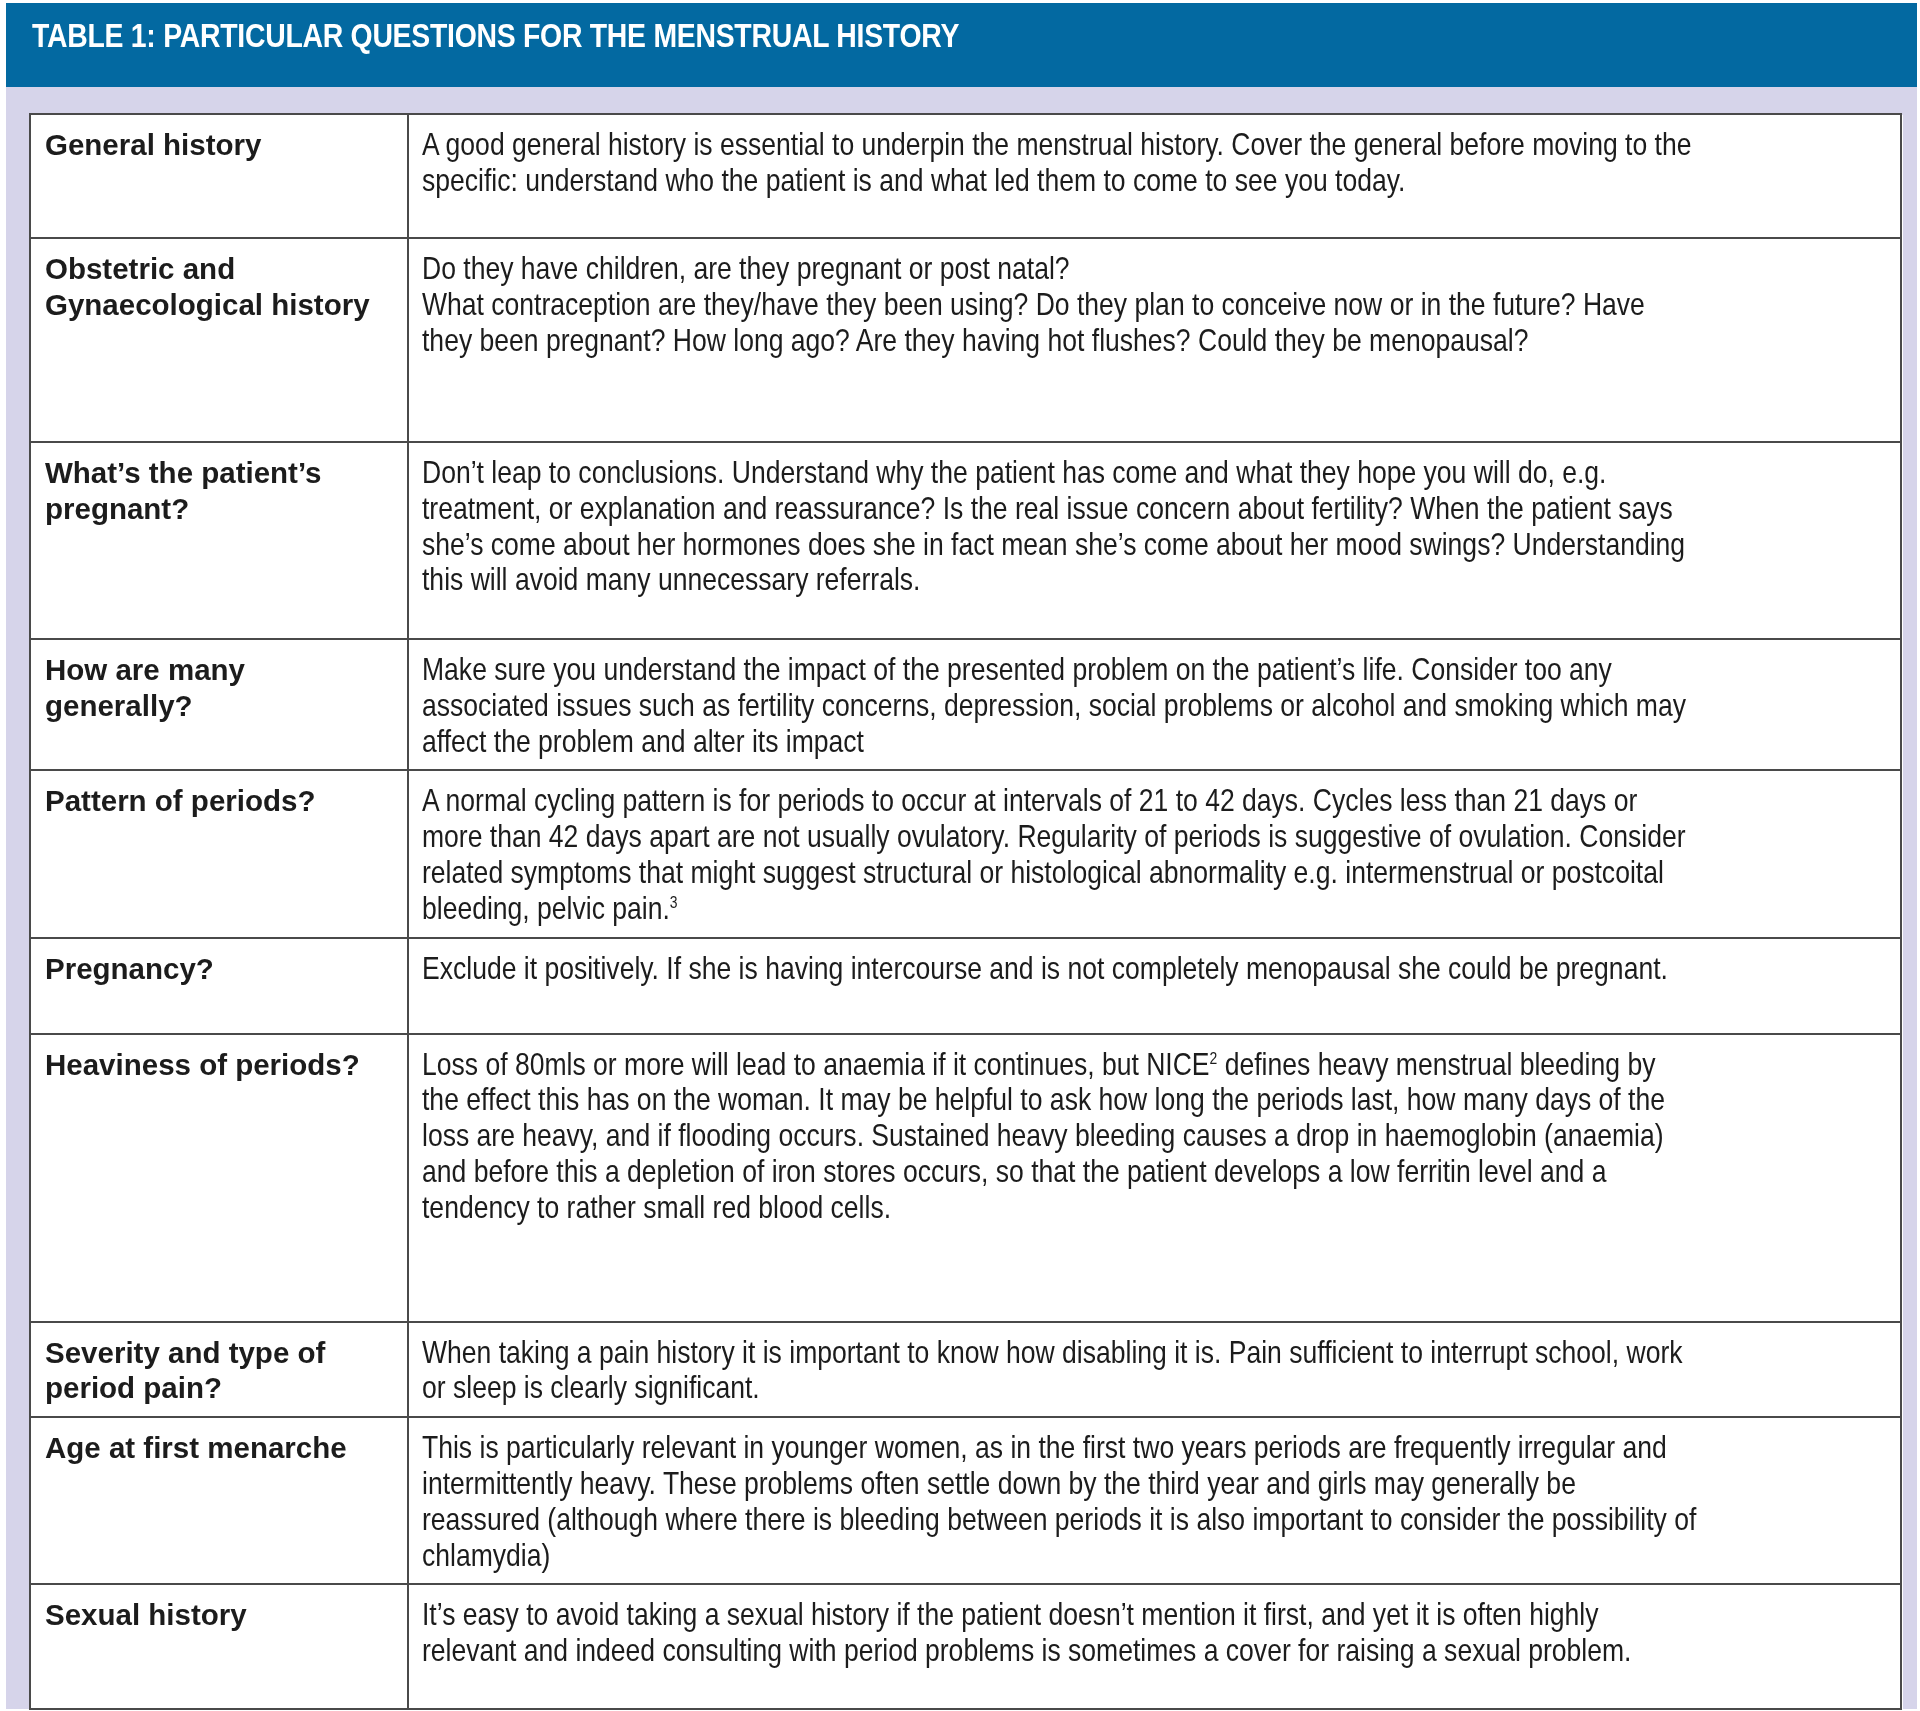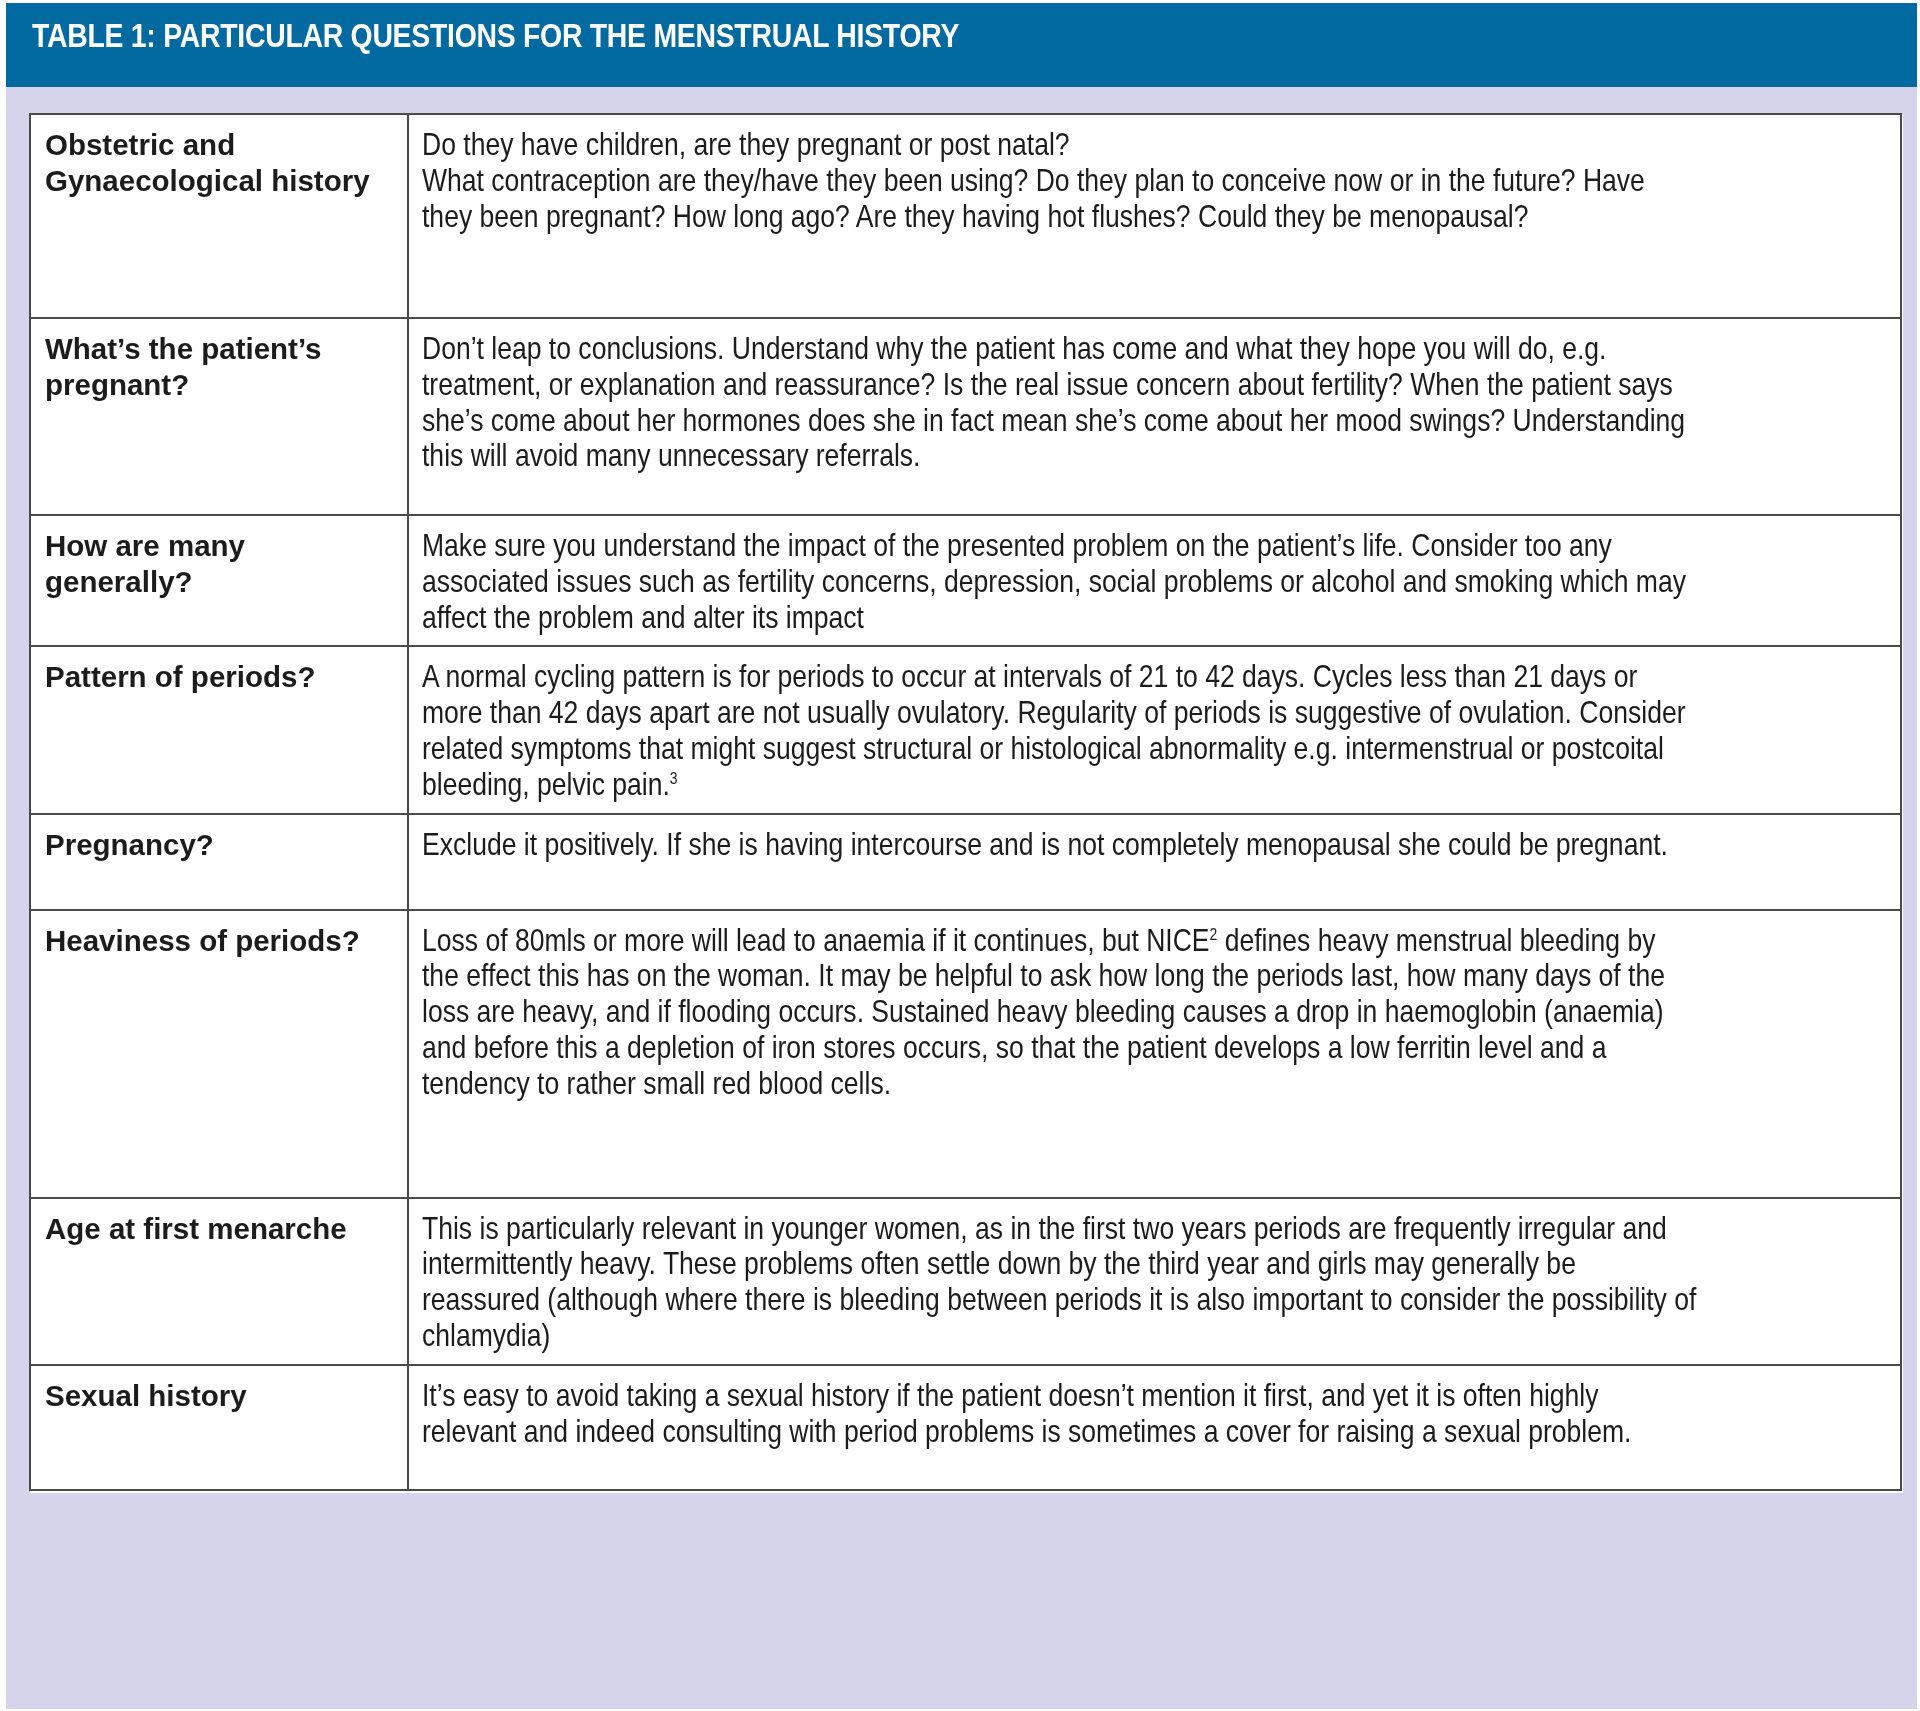--- a/index.html
+++ b/index.html
@@ -48,20 +48,26 @@
 <body>
 
 <div class="panel"></div>
 <div class="title-bar">
   <span class="title-text">TABLE 1: PARTICULAR QUESTIONS FOR THE MENSTRUAL HISTORY</span>
 </div>
 
 <div class="table-wrap">
   <table>
     <tbody>
+      <tr style="height:124px">
+        <td class="q">General history</td>
+        <td class="a">
+            <span class="a-inner">A good general history is essential to underpin the menstrual history. Cover the general before moving to the specific: understand who the patient is and what led them to come to see you today.</span>
+          </td>
+      </tr>
       <tr style="height:204px">
         <td class="q">Obstetric and Gynaecological history</td>
         <td class="a">
             <span class="a-inner">
               <span style="display:block">Do they have children, are they pregnant or post natal?</span>
               <span style="display:block">What contraception are they/have they been using? Do they plan to conceive now or in the future? Have they been pregnant? How long ago? Are they having hot flushes? Could they be menopausal?</span>
             </span>
           </td>
       </tr>
       <tr style="height:197px">
@@ -87,20 +93,26 @@
         <td class="a">
             <span class="a-inner">Exclude it positively. If she is having intercourse and is not completely menopausal she could be pregnant.</span>
           </td>
       </tr>
       <tr style="height:288px">
         <td class="q">Heaviness of periods?</td>
         <td class="a">
             <span class="a-inner"><span>Loss of 80mls or more will lead to anaemia if it continues, but NICE</span><sup>2</sup><span> defines heavy menstrual bleeding by the effect this has on the woman. It may be helpful to ask how long the periods last, how many days of the loss are heavy, and if flooding occurs. Sustained heavy bleeding causes a drop in haemoglobin (anaemia) and before this a depletion of iron stores occurs, so that the patient develops a low ferritin level and a tendency to rather small red blood cells.</span></span>
           </td>
       </tr>
+      <tr style="height:88px">
+        <td class="q">Severity and type of period pain?</td>
+        <td class="a">
+            <span class="a-inner">When taking a pain history it is important to know how disabling it is. Pain sufficient to interrupt school, work or sleep is clearly significant.</span>
+          </td>
+      </tr>
       <tr style="height:162px">
         <td class="q">Age at first menarche</td>
         <td class="a">
             <span class="a-inner">This is particularly relevant in younger women, as in the first two years periods are frequently irregular and intermittently heavy. These problems often settle down by the third year and girls may generally be reassured (although where there is bleeding between periods it is also important to consider the possibility of chlamydia)</span>
           </td>
       </tr>
       <tr style="height:125px">
         <td class="q">Sexual history</td>
         <td class="a">
             <span class="a-inner">It’s easy to avoid taking a sexual history if the patient doesn’t mention it first, and yet it is often highly relevant and indeed consulting with period problems is sometimes a cover for raising a sexual problem.</span>

